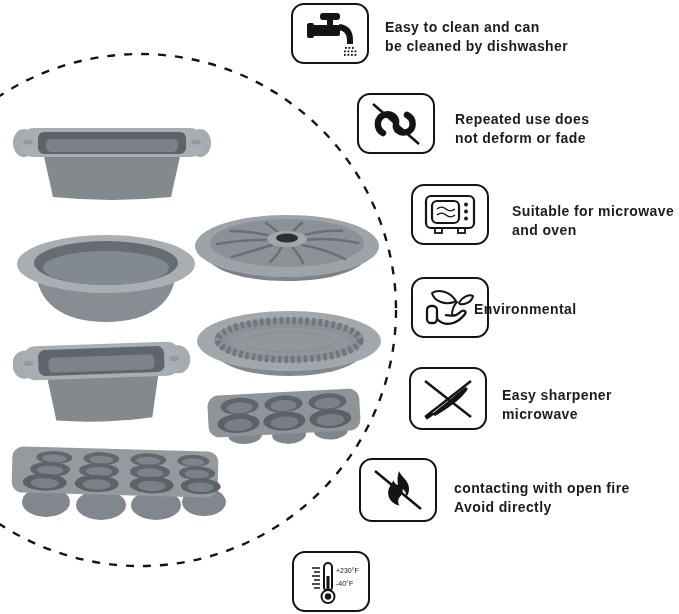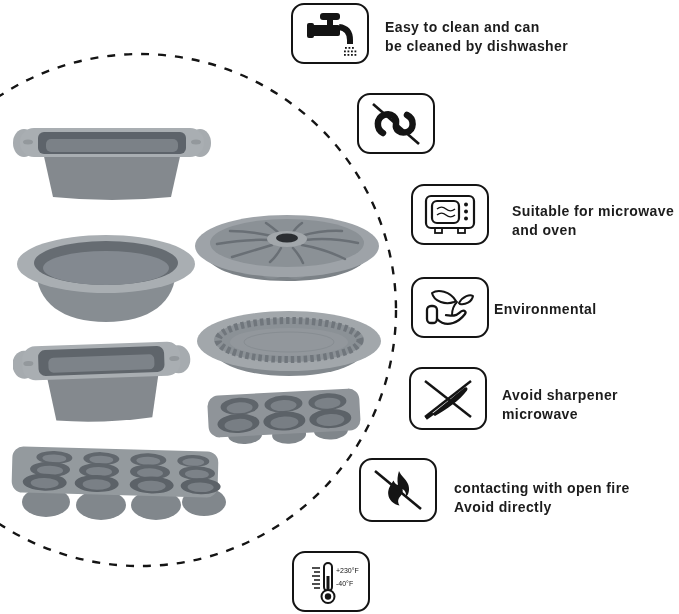--- a/index.html
+++ b/index.html
@@ -195,20 +195,22 @@
   </div>
 
   <div class="feature">
     <div class="icon-box" style="left:357px;top:93px;">
       <svg width="56" height="46" viewBox="0 0 56 46" fill="none">
         <path d="M15,32 C8,28 8,17 16,14 C24,11 29,17 28,23 C27,29 32,33 39,31 C46,29 47,18 39,14" stroke="#141414" stroke-width="6.5" stroke-linecap="round"></path>
         <line x1="5" y1="3" x2="51" y2="43" stroke="#141414" stroke-width="2.6"></line>
       </svg>
     </div>
     <div class="feature-text" style="left:455px;top:110px;">
+      <span class="line">Repeated use does</span>
+      <span class="line">not deform or fade</span>
     </div>
   </div>
 
   <div class="feature">
     <div class="icon-box" style="left:411px;top:184px;">
       <svg width="56" height="46" viewBox="0 0 56 46" fill="none" stroke="#141414" stroke-width="2.2">
         <rect x="4" y="4" width="48" height="32" rx="5"></rect>
         <rect x="10" y="9" width="27" height="22" rx="5"></rect>
         <path d="M15,17 c3,-2.5 6,-2.5 9,0 c3,2.5 6,2.5 9,0" stroke-width="1.4"></path>
         <path d="M15,23 c3,-2.5 6,-2.5 9,0 c3,2.5 6,2.5 9,0" stroke-width="1.4"></path>
@@ -228,36 +230,36 @@
   <div class="feature">
     <div class="icon-box" style="left:411px;top:277px;">
       <svg width="56" height="46" viewBox="0 0 56 46" fill="none" stroke="#141414" stroke-width="2.3" stroke-linecap="round" stroke-linejoin="round">
         <rect x="5" y="21" width="10" height="17" rx="4"></rect>
         <path d="M15,34 c4,4 10,6 16,4 c5,-1.7 9,-5 12,-9 c1.5,-2 -0.5,-4 -3,-3 c-2.5,1 -4,4 -8,4.5 c-3,0.4 -6,-0.3 -8,-0.3"></path>
         <path d="M30,30 c0,-6 2,-10 5,-13" stroke-width="1.9"></path>
         <path d="M34,16 C28,6 16,4 10,8 C12,17 24,20 32,17 Z" stroke-width="2"></path>
         <path d="M37,18 C41,11 48,9 51,11 C50,17 43,20 38,19 Z" stroke-width="2"></path>
       </svg>
     </div>
-    <div class="feature-text" style="left:494px;top:300px;">
+    <div class="feature-text" style="left:474px;top:300px;">
       <span class="line">Environmental</span>
     </div>
   </div>
 
   <div class="feature">
     <div class="icon-box" style="left:409px;top:367px;height:63px;">
       <svg width="56" height="46" viewBox="0 0 56 46">
         <line x1="5" y1="5" x2="51" y2="41" stroke="#141414" stroke-width="2.4"></line>
         <line x1="51" y1="5" x2="5" y2="41" stroke="#141414" stroke-width="2.4"></line>
         <path d="M12,38 C20,32 34,20 44,12 C46.5,10.2 48.5,12 47,14.5 C40,24 26,34 15,40 Z" fill="#141414"></path>
         <line x1="13" y1="37.5" x2="6" y2="42.5" stroke="#141414" stroke-width="3"></line>
       </svg>
     </div>
     <div class="feature-text" style="left:502px;top:386px;">
-      <span class="line">Avoid sharpener</span>
+      <span class="line">Easy sharpener</span>
       <span class="line">microwave</span>
     </div>
   </div>
 
   <div class="feature">
     <div class="icon-box" style="left:359px;top:458px;height:64px;">
       <svg width="56" height="46" viewBox="0 0 56 46">
         <path d="M29,4 C31,9 36,12 38,17 C40,22 39,27 36,30 C36.5,26 35,23.5 32.5,22 C33.5,26 31,28 29,31 C27.5,33.5 28,36 29.5,38.5 C24,37.5 18.6,33 18.2,27 C17.8,21.5 21,17.5 23.5,13.5 C24.5,16 26,17.5 28,18 C27,13.5 27.5,8.5 29,4 Z" fill="#141414"></path>
         <line x1="5" y1="4" x2="51" y2="42" stroke="#141414" stroke-width="2.6"></line>
       </svg>

